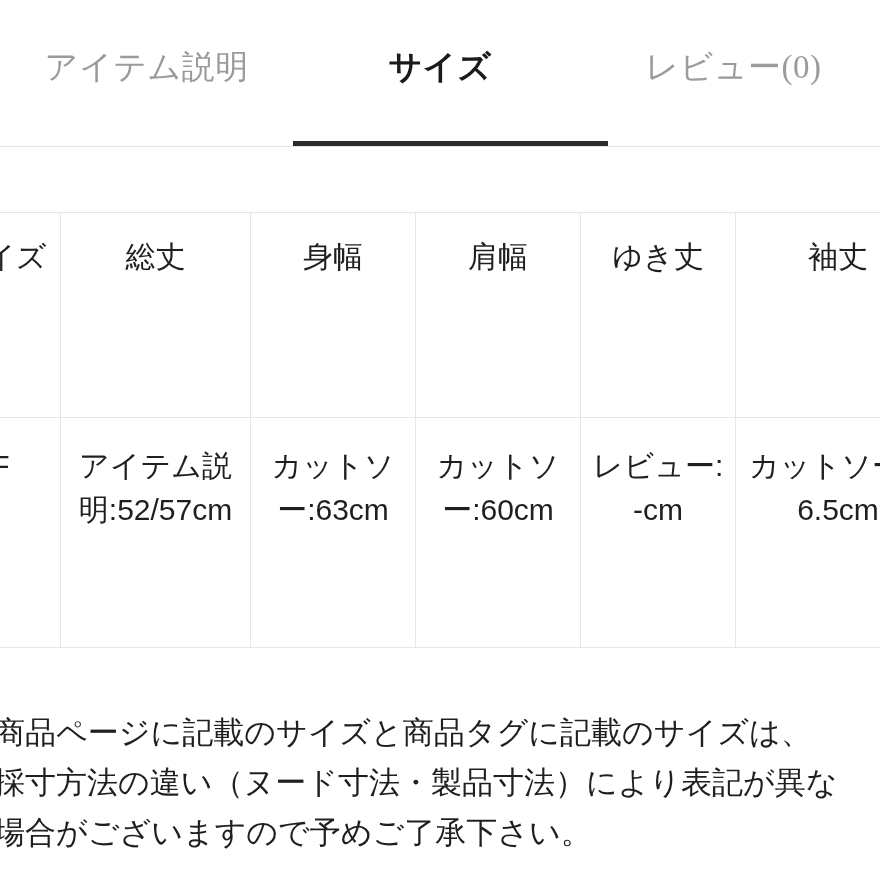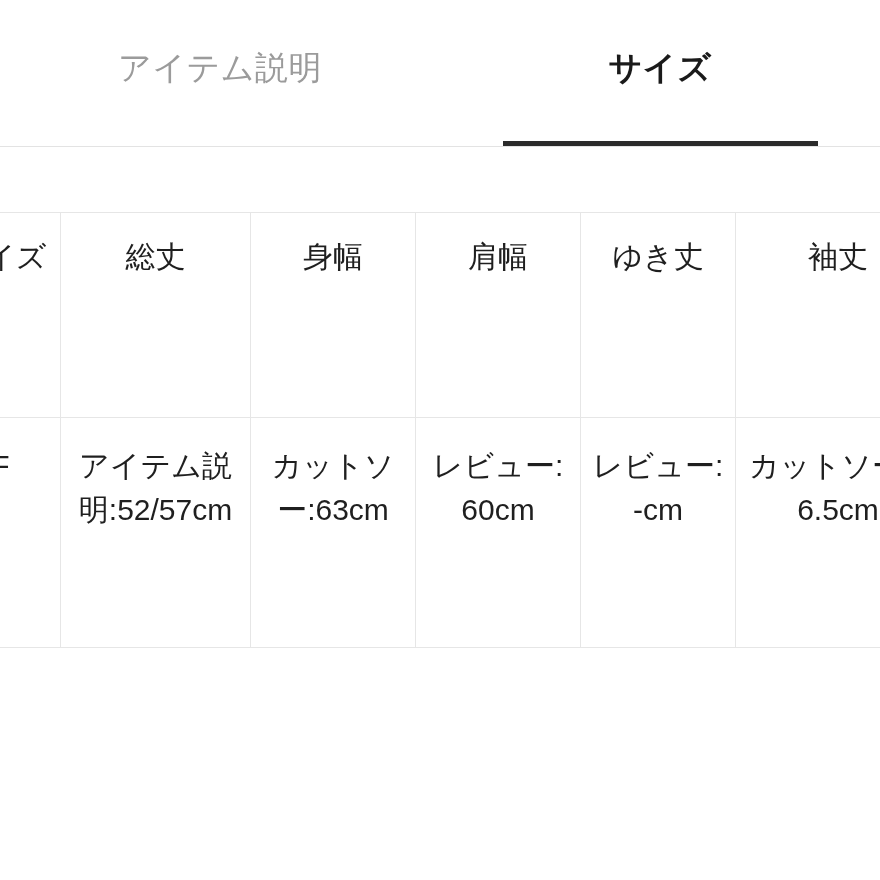--- a/index.html
+++ b/index.html
@@ -40,20 +40,21 @@
     position: relative;
     cursor: pointer;
     user-select: none;
   }
   .tab .tab-label {
     font-size: 33px;
     line-height: 1.2;
     letter-spacing: 0.5px;
     color: #9b9b9b;
     white-space: nowrap;
+    font-family: Liberation Serif, serif;
   }
   .tab.active .tab-label {
     color: #1a1a1a;
     font-weight: bold;
   }
   .tab.active::after {
     content: "";
     position: absolute;
     left: 0;
     right: 0;
@@ -128,20 +129,23 @@
 
 <div class="page">
 
   <div class="tabbar">
     <div class="tab">
       <span class="tab-label">アイテム説明</span>
     </div>
     <div class="tab active">
       <span class="tab-label">サイズ</span>
     </div>
+    <div class="tab">
+      <span class="tab-label">レビュー(0)</span>
+    </div>
   </div>
 
   <div class="table-gap"></div>
 
   <div class="size-table-wrap">
     <table class="size-table">
       <colgroup>
         <col class="c0">
           <col class="c1">
           <col class="c2">
@@ -157,22 +161,27 @@
           <th>肩幅</th>
           <th>ゆき丈</th>
           <th>袖丈</th>
         </tr>
       </thead>
       <tbody>
         <tr>
           <td>F</td>
           <td>アイテム説明:52/57cm</td>
           <td>カットソー:63cm</td>
-          <td>レビュー:60cm</td>
+          <td>カットソー:60cm</td>
           <td>レビュー:-cm</td>
           <td>カットソー:26.5cm</td>
         </tr>
       </tbody>
     </table>
   </div>
 
+  <div class="note">
+    <div class="note-line">商品ページに記載のサイズと商品タグに記載のサイズは、</div>
+    <div class="note-line">採寸方法の違い（ヌード寸法・製品寸法）により表記が異な</div>
+    <div class="note-line">場合がございますので予めご了承下さい。</div>
+  </div>
 
 </div>
 
 </body></html>

